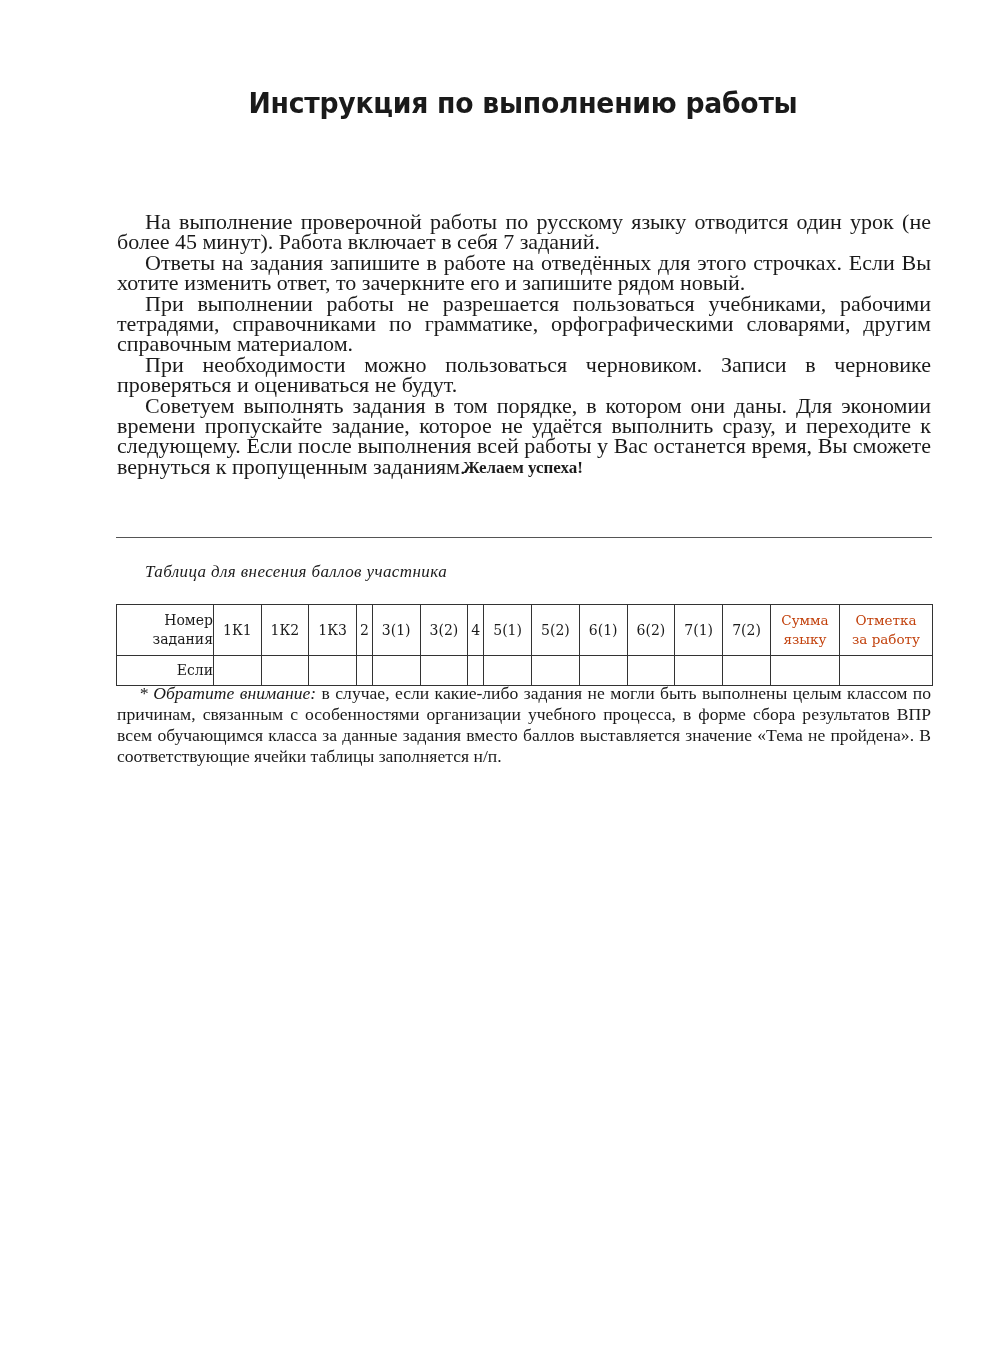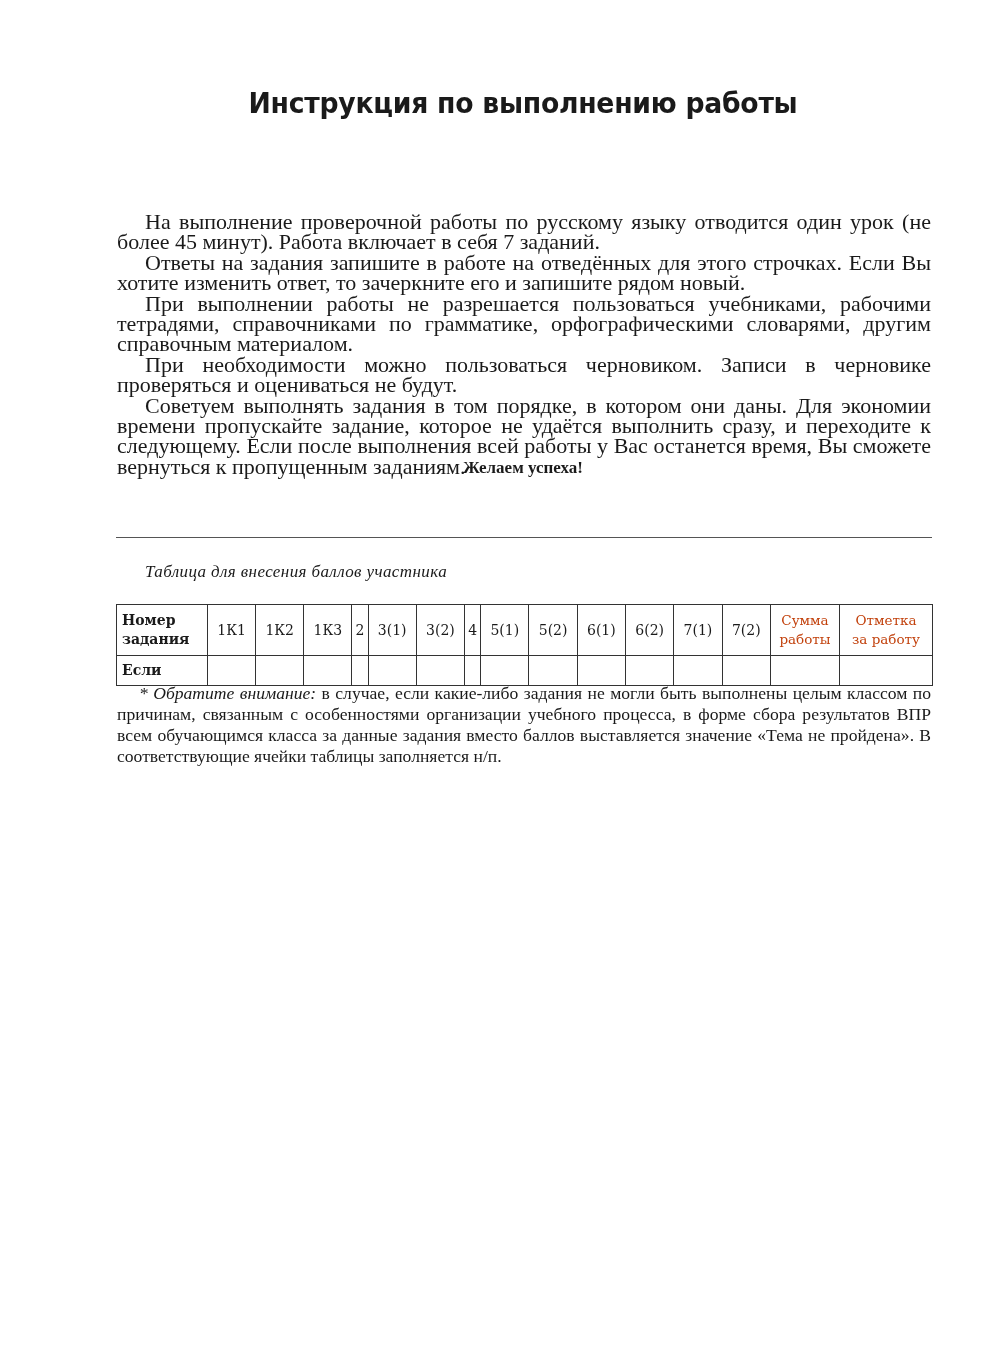--- a/index.html
+++ b/index.html
@@ -7,21 +7,21 @@
   .title { position: absolute; top: 86px; left: 0; width: 1046px; text-align: center; font-family: "DejaVu Sans", sans-serif; font-weight: bold; font-size: 29px; letter-spacing: -0.3px; transform: scaleX(0.92); transform-origin: 523px 0; }
   .body-text { position: absolute; left: 117px; top: 168px; width: 814px; font-family: "Liberation Serif", serif; font-size: 22px; line-height: 20.4px; text-align: justify; margin-top: 44px; }
   .body-text p { margin: 0; text-indent: 28px; }
   .wish { position: absolute; top: 458px; left: 0; width: 1046px; text-align: center; font-family: "Liberation Serif", serif; font-weight: bold; font-size: 17px; }
   .rule { position: absolute; top: 537px; left: 116px; width: 816px; height: 1px; background: #555; }
   .caption { position: absolute; top: 562px; left: 145px; font-family: "Liberation Serif", serif; font-style: italic; font-size: 17px; letter-spacing: 0.4px; text-align: center; }
   table.scores { position: absolute; top: 604px; left: 116px; width: 817px; border-collapse: collapse; font-family: "DejaVu Serif", serif; font-size: 14px; }
   table.scores td { border: 1.3px solid #333; text-align: center; padding: 0; }
   table.scores tr.hdr td { height: 50px; }
   table.scores tr.pts td { height: 29px; }
-  table.scores td.rowlbl { text-align: left; font-weight: bold; padding-left: 5px; width: 85px; line-height: 19px; }
+  table.scores td.rowlbl { text-align: right; font-weight: normal; padding-left: 11px; width: 85px; line-height: 19px; }
   table.scores td.small { font-size: 13.5px; line-height: 19px; color: #c2410c; text-align: center; }
   .note { position: absolute; left: 117px; top: 683px; width: 814px; font-family: "Liberation Serif", serif; font-size: 17.6px; line-height: 21px; text-align: justify; }
   .note p { margin: 0; text-indent: 22px; }
   .note em { font-style: italic; }
 </style>
 </head>
 <body>
 
 <div class="title">Инструкция по выполнению работы</div>
 
@@ -49,21 +49,21 @@
     <td>2</td>
     <td>3(1)</td>
     <td>3(2)</td>
     <td>4</td>
     <td>5(1)</td>
     <td>5(2)</td>
     <td>6(1)</td>
     <td>6(2)</td>
     <td>7(1)</td>
     <td>7(2)</td>
-    <td class="small" style="width:68px"><span>Сумма</span><br><span>работы</span></td>
+    <td class="small" style="width:68px"><span>Сумма</span><br><span>языку</span></td>
     <td class="small" style="width:92px"><span>Отметка</span><br><span>за работу</span></td>
   </tr>
   <tr class="pts">
     <td class="rowlbl">Если</td>
     <td></td>
     <td></td>
     <td></td>
     <td></td>
     <td></td>
     <td></td>

